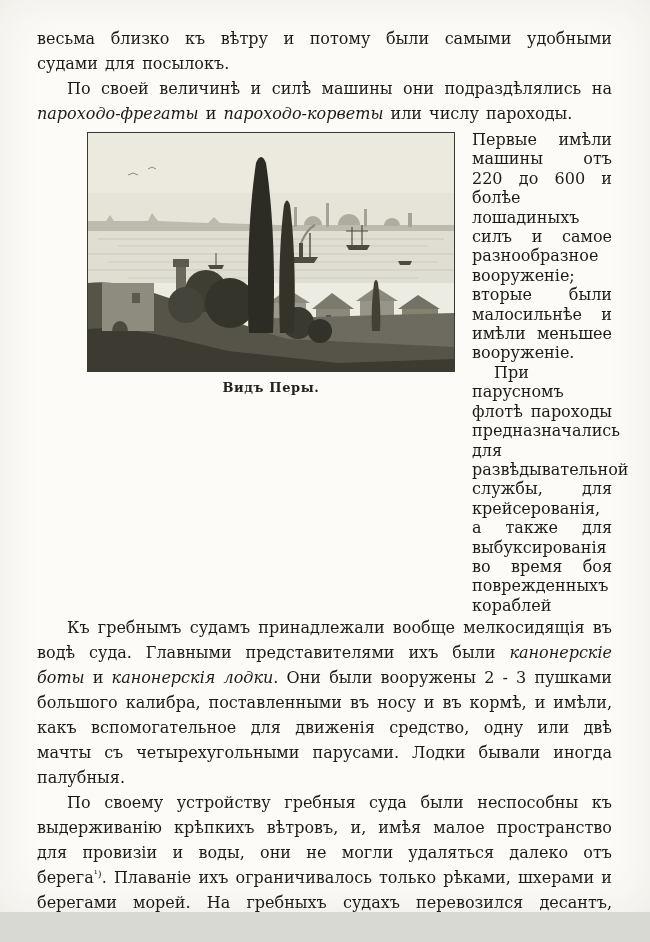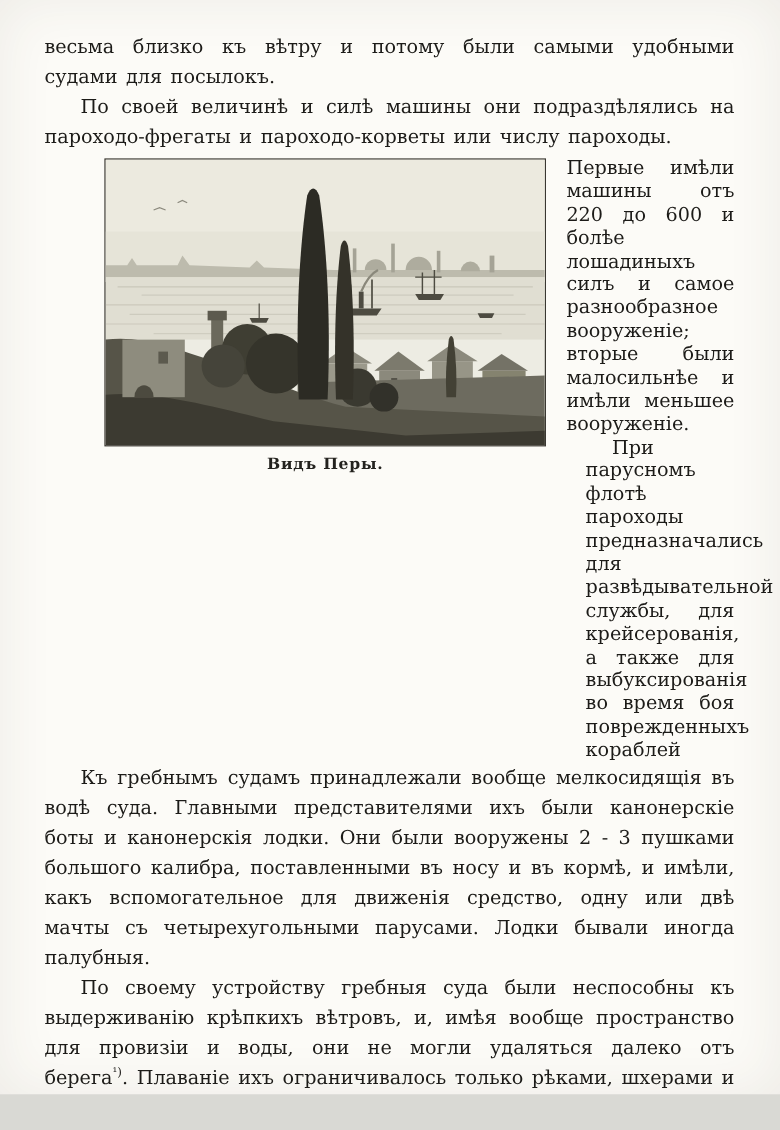--- a/index.html
+++ b/index.html
@@ -5,33 +5,33 @@
   html,body{margin:0;padding:0;background:#d9d9d4;}
   .page{
     width:650px;height:912px;margin:0 auto;position:relative;
     background:#fcfbf7;color:#1c1b18;
     font-family:"DejaVu Serif","Liberation Serif",serif;
     box-sizing:border-box;padding:26px 38px 0 37px;overflow:hidden;
     box-shadow:inset 0 0 48px rgba(60,55,40,0.08);
   }
   .page p{margin:0;text-align:justify;font-size:16px;line-height:25px;word-spacing:2px;}
   .page p.indent{text-indent:30px;}
-  .ital{}
+  .ital{font-style:italic;}
   sup.fnref{font-size:10px;line-height:0;}
 
   .figrow{display:flex;gap:15px;margin-top:4px;align-items:flex-start;}
   figure{margin:2px;flex:0 0 auto;width:368px;padding-left:48px;}
   .engraving{display:block;border:1px solid #3a3832;background:#edece3;}
   figcaption{
     text-align:center;font-size:13px;font-weight:bold;letter-spacing:.6px;
     padding-top:8px;color:#23221e;
   }
   .sidecol{flex:1 1 auto;min-width:0;}
   .sidecol p{font-size:16px;line-height:19.4px;word-spacing:1px;}
-  .sidecol p.indent{text-indent:22px;margin-left:16px;}
+  .sidecol p.indent{text-indent:22px;}
   .sidecol p + p{margin-top:0;}
 
   .after-fig{margin-top:6px;}
 </style>
 </head>
 <body>
 
 <div class="page">
 
   <p>весьма близко къ вѣтру и потому были самыми удобными судами для посылокъ.</p>
@@ -133,15 +133,15 @@
     <div class="sidecol">
       <p>Первые имѣли машины отъ 220 до 600 и болѣе лошадиныхъ силъ и самое разнообразное вооруженіе; вторые были малосильнѣе и имѣли меньшее вооруженіе.</p>
       <p class="indent">При парусномъ флотѣ пароходы предназначались для развѣдывательной службы, для крейсерованія, а также для выбуксированія во время боя поврежденныхъ кораблей</p>
     </div>
 
   </div>
 
 
   <p class="indent"><span>Къ гребнымъ судамъ принадлежали вообще мелкосидящія въ водѣ суда. Главными представителями ихъ были </span><span class="ital">канонерскіе боты</span><span> и </span><span class="ital">канонерскія лодки</span><span>. Они были вооружены 2 - 3 пушками большого калибра, поставленными въ носу и въ кормѣ, и имѣли, какъ вспомогательное для движенія средство, одну или двѣ мачты съ четырехугольными парусами. Лодки бывали иногда палубныя.</span></p>
 
-  <p class="indent"><span>По своему устройству гребныя суда были неспособны къ выдерживанію крѣпкихъ вѣтровъ, и, имѣя вообще пространство для провизіи и воды, они не могли удаляться далеко отъ берега</span><sup class="fnref">¹)</sup><span>. Плаваніе ихъ ограничивалось только рѣками, шхерами и берегами морей. На гребныхъ судахъ перевозился десантъ, дѣлались высадки,</span></p>
+  <p class="indent"><span>По своему устройству гребныя суда были неспособны къ выдерживанію крѣпкихъ вѣтровъ, и, имѣя малое пространство для провизіи и воды, они не могли удаляться далеко отъ берега</span><sup class="fnref">¹)</sup><span>. Плаваніе ихъ ограничивалось только рѣками, шхерами и берегами морей. На гребныхъ судахъ перевозился десантъ, дѣлались высадки,</span></p>
 
 </div>
 
 </body></html>

